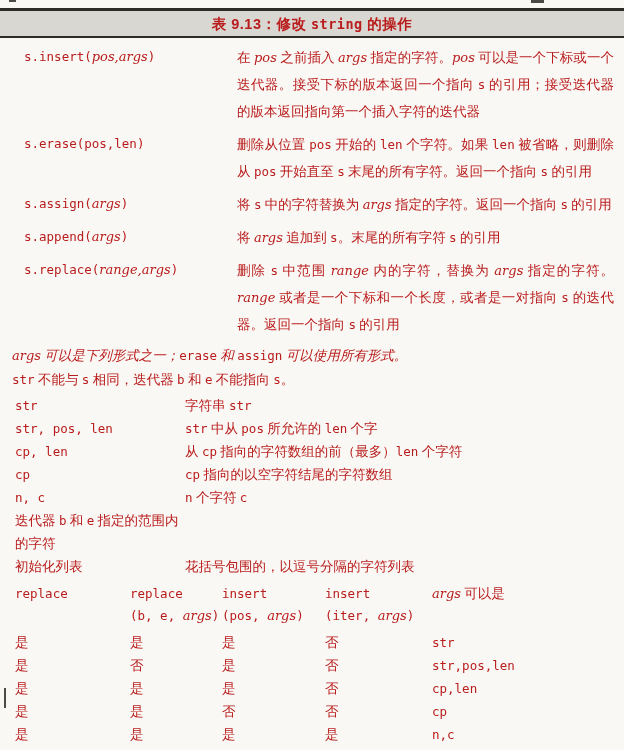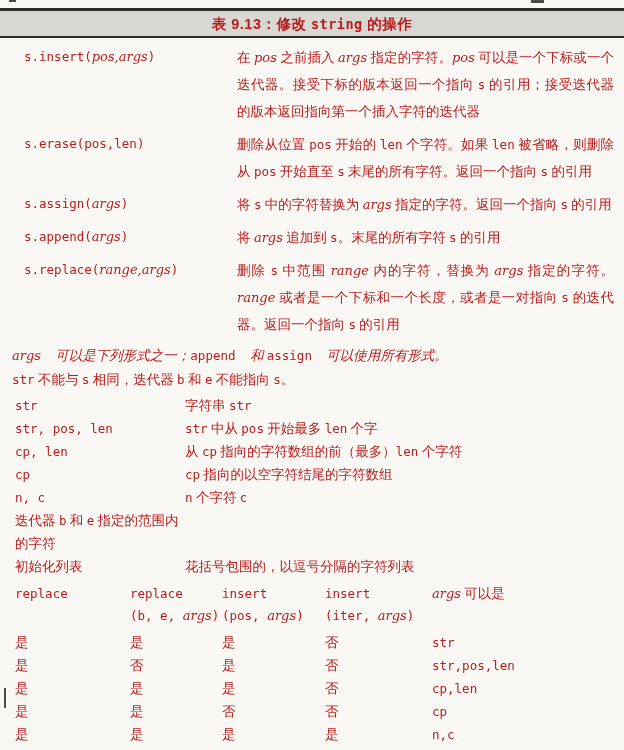--- a/index.html
+++ b/index.html
@@ -1,21 +1,21 @@
 <!DOCTYPE html>
 <html><head>
 <meta charset="utf-8">
 <style>
   html,body{margin:0;padding:0;}
   body{background:#e9e9e7;font-family:"Liberation Serif","DejaVu Serif",serif;}
   .page{position:relative;width:624px;height:750px;margin:0 auto;background:#f9f8f4;color:#b91c1c;overflow:hidden;}
 
   
   .sg-c  {font-family:"Liberation Serif","DejaVu Serif",serif;font-size:13.5px;text-align:center;}
-  .sg-ci {font-family:"Liberation Serif","DejaVu Serif",serif;font-size:13.5px;font-style:italic;margin-left:11px;}
+  .sg-ci {font-family:"Liberation Serif","DejaVu Serif",serif;font-size:13.5px;font-style:italic;}
   .sg-m  {font-family:"DejaVu Sans Mono","Liberation Mono",monospace;font-size:12.5px;}
   .sg-i  {font-family:"DejaVu Serif","Liberation Serif",serif;font-style:italic;font-size:13px;}
   .sg-cb {font-family:"Liberation Sans","DejaVu Sans",sans-serif;font-weight:700;font-size:14.5px;}
   .sg-mb {font-family:"DejaVu Sans Mono","Liberation Mono",monospace;font-weight:700;font-size:13.5px;}
 
   
   .title-band{margin-top:8px;height:25px;line-height:25px;background:#d9d7d1;
     border-top:3px solid #2e2c29;border-bottom:2px solid #2e2c29;text-align:center;
     letter-spacing:.5px;}
 
@@ -79,31 +79,31 @@
       <div class="op-row">
         <div class="op-sig"><span class="sg-m">s.append(</span><span class="sg-i">args</span><span class="sg-m">)</span></div>
         <div class="op-desc"><span class="sg-c">将 </span><span class="sg-i">args</span><span class="sg-c"> 追加到 </span><span class="sg-m">s</span><span class="sg-c">。末尾的所有字符 </span><span class="sg-m">s</span><span class="sg-c"> 的引用</span></div>
       </div>
       <div class="op-row">
         <div class="op-sig"><span class="sg-m">s.replace(</span><span class="sg-i">range,args</span><span class="sg-m">)</span></div>
         <div class="op-desc"><span class="sg-c">删除 </span><span class="sg-m">s</span><span class="sg-c"> 中范围 </span><span class="sg-i">range</span><span class="sg-c"> 内的字符，替换为 </span><span class="sg-i">args</span><span class="sg-c"> 指定的字符。</span><span class="sg-i">range</span><span class="sg-c"> 或者是一个下标和一个长度，或者是一对指向 </span><span class="sg-m">s</span><span class="sg-c"> 的迭代器。返回一个指向 </span><span class="sg-m">s</span><span class="sg-c"> 的引用</span></div>
       </div>
     </div>
 
-  <div class="note note-intro"><span class="sg-i">args</span><span class="sg-ci"> 可以是下列形式之一；</span><span class="sg-m">append</span><span class="sg-ci"> 和 </span><span class="sg-m">assign</span><span class="sg-ci"> 可以使用所有形式。</span></div>
+  <div class="note note-intro"><span class="sg-i">args</span><span class="sg-ci"> 可以是下列形式之一；</span><span class="sg-m">erase</span><span class="sg-ci"> 和 </span><span class="sg-m">assign</span><span class="sg-ci"> 可以使用所有形式。</span></div>
   <div class="note note-mid"><span class="sg-m">str</span><span class="sg-c"> 不能与 </span><span class="sg-m">s</span><span class="sg-c"> 相同，迭代器 </span><span class="sg-m">b</span><span class="sg-c"> 和 </span><span class="sg-m">e</span><span class="sg-c"> 不能指向 </span><span class="sg-m">s</span><span class="sg-c">。</span></div>
 
   <div class="args-list">
       <div class="af-row">
         <div class="af-form"><span class="sg-m">str</span></div>
         <div class="af-desc"><span class="sg-c">字符串 </span><span class="sg-m">str</span></div>
       </div>
       <div class="af-row">
         <div class="af-form"><span class="sg-m">str, pos, len</span></div>
-        <div class="af-desc"><span class="sg-m">str</span><span class="sg-c"> 中从 </span><span class="sg-m">pos</span><span class="sg-c"> 开始最多 </span><span class="sg-m">len</span><span class="sg-c"> 个字</span></div>
+        <div class="af-desc"><span class="sg-m">str</span><span class="sg-c"> 中从 </span><span class="sg-m">pos</span><span class="sg-c"> 所允许的 </span><span class="sg-m">len</span><span class="sg-c"> 个字</span></div>
       </div>
       <div class="af-row">
         <div class="af-form"><span class="sg-m">cp, len</span></div>
         <div class="af-desc"><span class="sg-c">从 </span><span class="sg-m">cp</span><span class="sg-c"> 指向的字符数组的前（最多）</span><span class="sg-m">len</span><span class="sg-c"> 个字符</span></div>
       </div>
       <div class="af-row">
         <div class="af-form"><span class="sg-m">cp</span></div>
         <div class="af-desc"><span class="sg-m">cp</span><span class="sg-c"> 指向的以空字符结尾的字符数组</span></div>
       </div>
       <div class="af-row">

